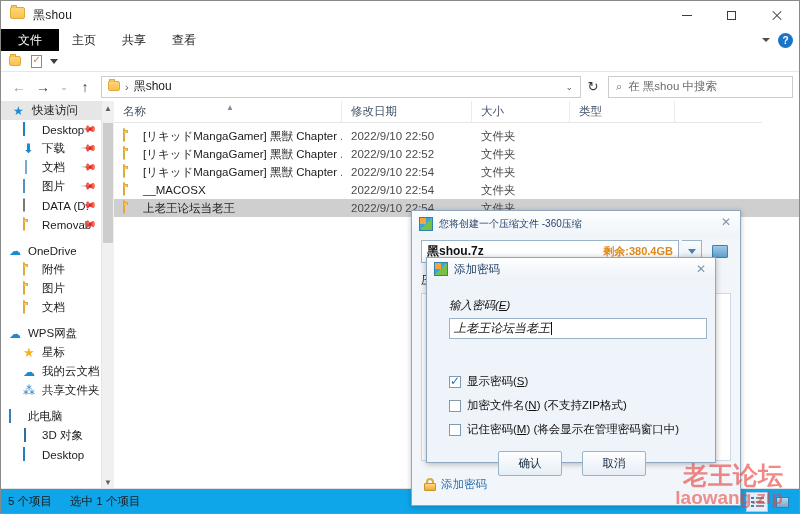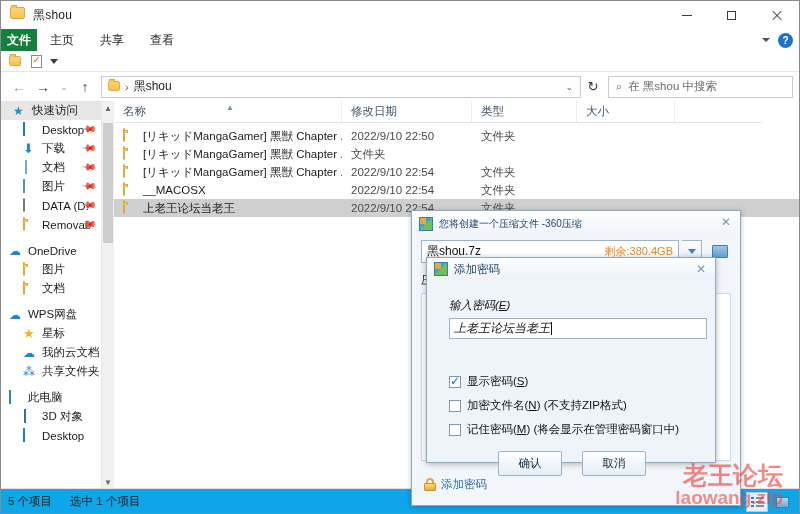--- a/index.html
+++ b/index.html
@@ -65,22 +65,22 @@
     position: absolute; left: 0; top: 28px; width: 798px; height: 22px;
     background: #ffffff;
     display: flex; align-items: stretch;
     border-bottom: 1px solid #dcdcdc;
   }
   .rtab {
     display: flex; align-items: center; justify-content: center;
     padding: 0 13px; font-size: 12px; color: #1b1b1b; cursor: default;
   }
   .rtab.file {
-    background: #15803d; color: #ffffff; font-weight: bold;
-    padding: 0 6px;
+    background: #000000; color: #ffffff; font-weight: normal;
+    padding: 0 17px;
   }
   .ribbon-right {
     position: absolute; right: 6px; top: 0; height: 22px;
     display: flex; align-items: center; gap: 8px;
   }
   .chev-down {
     width: 0; height: 0; border-left: 4px solid transparent; border-right: 4px solid transparent;
     border-top: 4px solid #4f4f4f;
   }
   .help-circle {
@@ -287,21 +287,21 @@
   .icon360:after {
     content:""; position:absolute; left:0; top:0; width:6px; height:6px; background:#f2a63b;
   }
   .dlg360-title { font-size: 10px; color: #26456b; }
   .dlg-x {
     position: absolute; right: 7px; top: 4px; width: 14px; height: 14px;
     color: #7f95ac; font-size: 12px; display: flex; align-items: center; justify-content: center;
   }
   .dlg360-body { padding: 3px 9px 0 9px; }
   .fname-row {
-    display: flex; align-items: stretch; height: 23px; gap: 3px;
+    display: flex; align-items: stretch; height: 23px; gap: 3px; font-weight: bold;
   }
   .fname-input {
     flex: 1; border: 1px solid #9ab3c9; background: #fff; display: flex; align-items: center;
     padding: 0 5px; box-sizing: border-box; position: relative;
   }
   .fname-text { font-size: 12px; color: #111; }
   .fname-free {
     margin-left: auto; color: #e08a1e; font-size: 11px;
   }
   .fname-drop {
@@ -511,20 +511,24 @@
     </div>
 
     <div class="np-gap"></div>
 
     <div class="np-item root">
       <span class="ico ico-cloud">☁</span>
       <span>OneDrive</span>
     </div>
     <div class="np-item child">
       <span class="ico"><span class="ico-folder"></span></span>
+      <span>附件</span>
+    </div>
+    <div class="np-item child">
+      <span class="ico"><span class="ico-folder"></span></span>
       <span>图片</span>
     </div>
     <div class="np-item child">
       <span class="ico"><span class="ico-folder"></span></span>
       <span>文档</span>
     </div>
 
     <div class="np-gap"></div>
 
     <div class="np-item root">
@@ -568,44 +572,45 @@
 
   <div class="listpane">
     <div class="colhdr">
       <div class="col name">
         <span>名称</span>
         <span class="sortcaret">▲</span>
       </div>
       <div class="col date">
         <span>修改日期</span>
       </div>
+      <div class="col size">
+        <span>大小</span>
+      </div>
       <div class="col type">
         <span>类型</span>
-      </div>
-      <div class="col size">
-        <span>大小</span>
       </div>
       <div class="col rest"></div>
     </div>
 
     <div class="row" style="top:26px;">
       <div class="cell name">
         <span class="ico"><span class="ico-folder"></span></span>
         <span>[リキッドMangaGamer] 黑獣 Chapter ...</span>
       </div>
       <div class="cell date">2022/9/10 22:50</div>
       <div class="cell type">文件夹</div>
       <div class="cell size"></div>
     </div>
 
     <div class="row" style="top:44px;">
       <div class="cell name">
         <span class="ico"><span class="ico-folder"></span></span>
         <span>[リキッドMangaGamer] 黑獣 Chapter ...</span>
       </div>
+      <div class="cell date">2022/9/10 22:52</div>
       <div class="cell type">文件夹</div>
       <div class="cell size"></div>
     </div>
 
     <div class="row" style="top:62px;">
       <div class="cell name">
         <span class="ico"><span class="ico-folder"></span></span>
         <span>[リキッドMangaGamer] 黑獣 Chapter ...</span>
       </div>
       <div class="cell date">2022/9/10 22:54</div>

